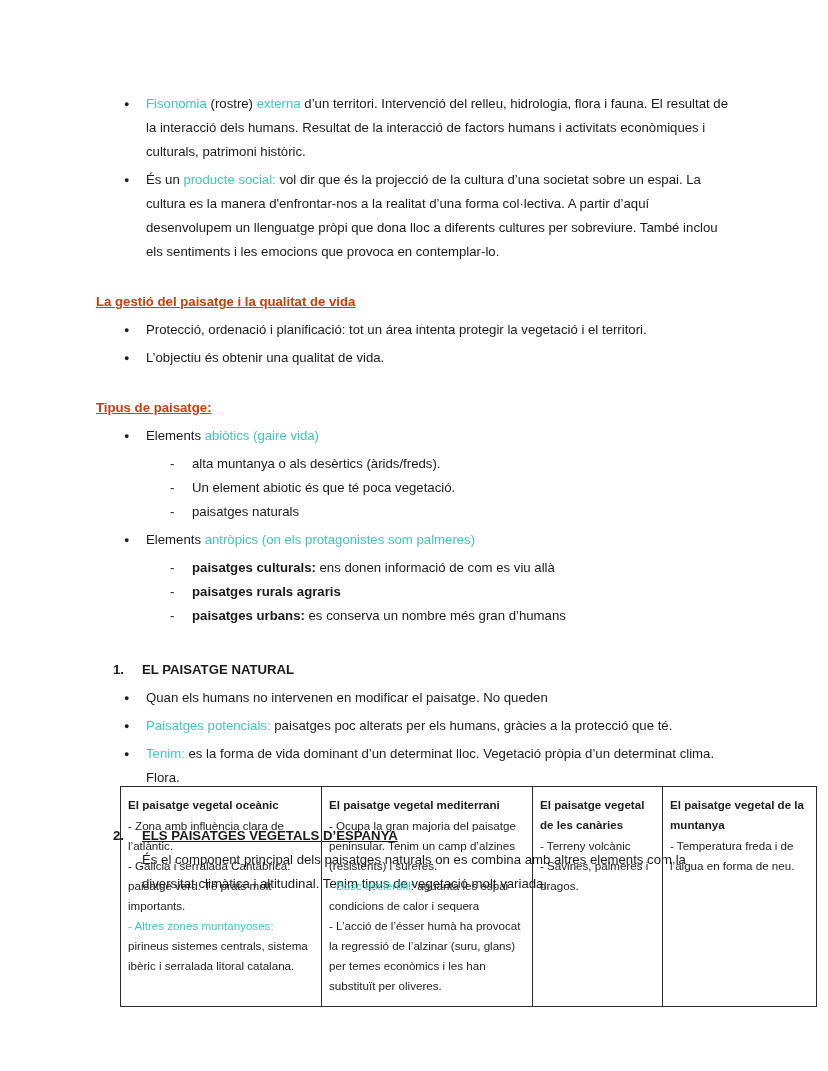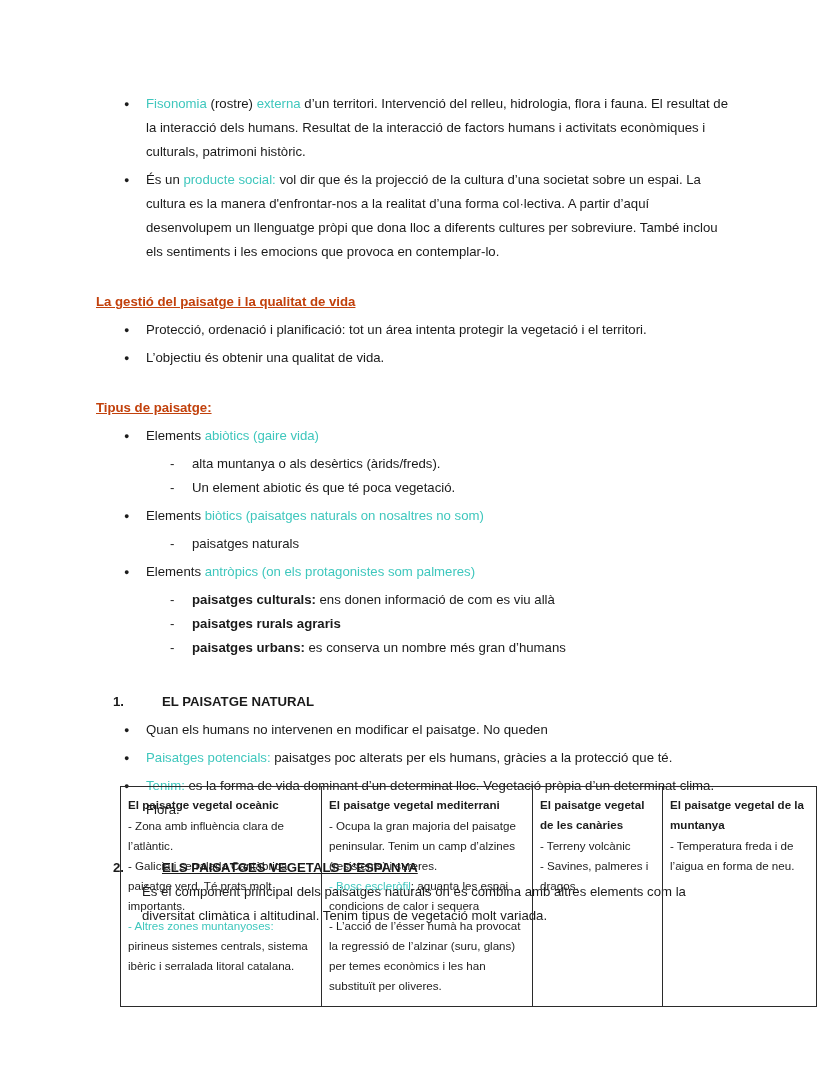--- a/index.html
+++ b/index.html
@@ -90,21 +90,20 @@
     line-height: 24px;
   }
   .num-item .num {
     position: absolute;
     left: 17px;
     top: 0;
     font-weight: bold;
   }
   .num-item .title {
     font-weight: bold;
-    margin-left: 20px;
   }
   .num-item .title.underline { text-decoration: underline; text-align: center; }
 
   .num-body {
     padding-left: 46px;
     font-size: 13.2px;
     line-height: 24px;
   }
   .spacer-md { height: 22px; }
   .spacer-lg { height: 30px; }
@@ -180,25 +179,20 @@
     </ul>
     <ul class="dashes">
       <li>
         <span class="bold"></span><span>alta muntanya o als desèrtics (àrids/freds).</span>
       </li>
       <li>
         <span class="bold"></span><span>Un element abiotic és que té poca vegetació.</span>
       </li>
     </ul>
 
-    <ul class="bullets">
-      <li>
-        <span>Elements </span><span class="teal">biòtics (paisatges naturals on nosaltres no som)</span>
-      </li>
-    </ul>
     <ul class="dashes">
       <li>
         <span class="bold"></span><span>paisatges naturals</span>
       </li>
     </ul>
 
     <ul class="bullets">
       <li>
         <span>Elements </span><span class="teal">antròpics (on els protagonistes som palmeres)</span>
       </li>

